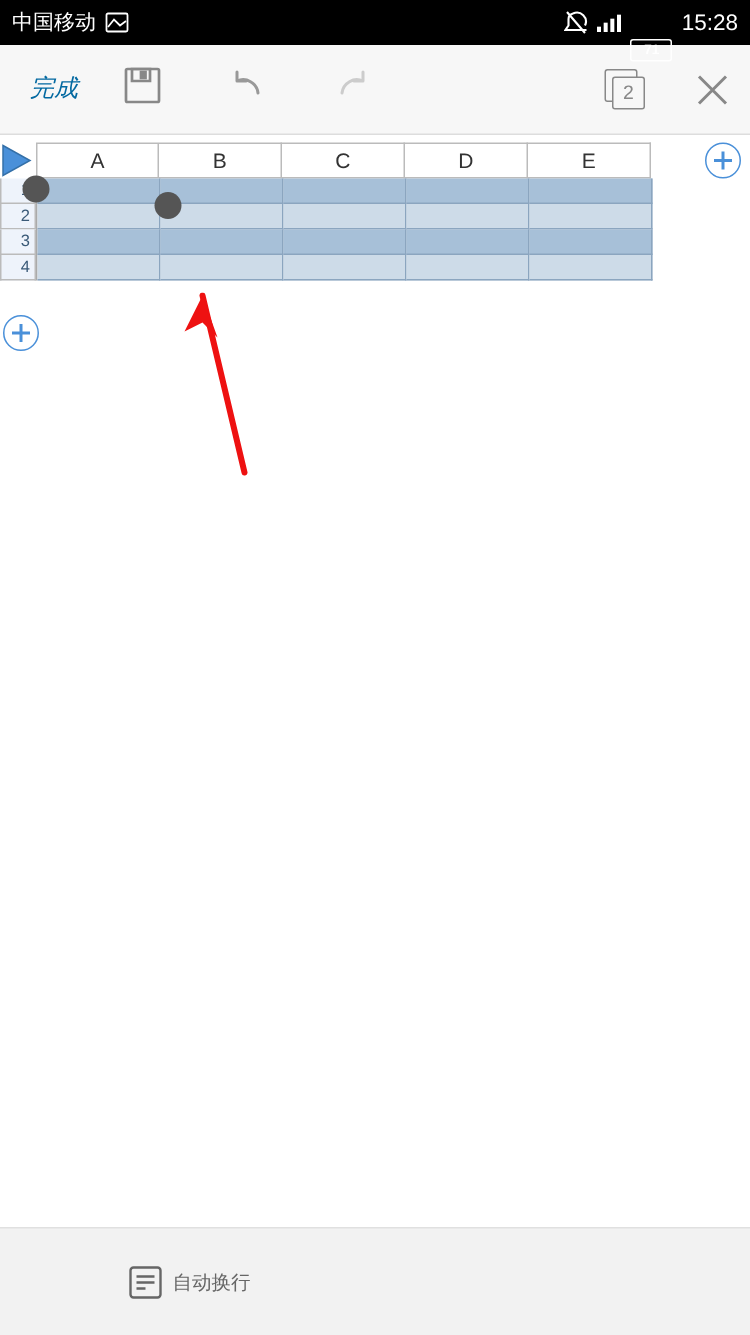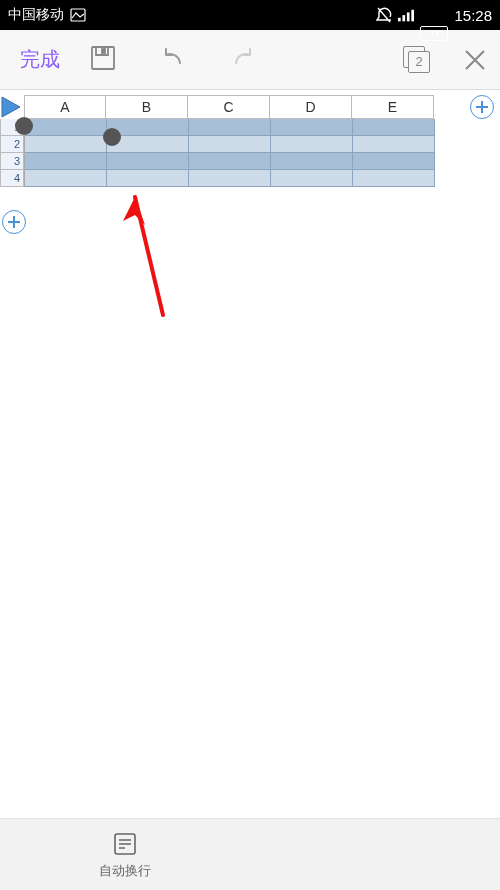--- a/index.html
+++ b/index.html
@@ -40,23 +40,24 @@
   .titlebar {
     height: 60px;
     background: #f7f7f7;
     border-bottom: 1px solid #ddd;
     display: flex;
     align-items: center;
     padding: 0 12px;
     gap: 0;
   }
   .done-btn {
-    font-size: 20px;
-    color: #8b5cf6;
+    font-size: 16px;
+    color: #0369a1;
     padding: 6px 8px;
+    font-style: italic;
   }
   .tb-ctrl { cursor: pointer; }
   .tb-group { display: flex; margin-left: 20px; gap: 40px; align-items: center; }
   .tb-right { margin-left: auto; display: flex; gap: 30px; align-items: center; }
   .icon-svg { width: 30px; height: 30px; }
   .save-btn svg { stroke: #888; fill: none; stroke-width: 1.8; }
   .undo-btn svg, .redo-btn svg { stroke: #999; fill: none; stroke-width: 2; }
   .redo-btn svg { stroke: #ccc; }
   .copy-btn { position: relative; width: 30px; height: 30px; }
   .copy-icon-back, .copy-icon-front {
@@ -176,21 +177,21 @@
     bottom: 0; left: 0;
     width: 500px;
     height: 72px;
     background: #f2f2f2;
     border-top: 1px solid #e0e0e0;
     display: flex;
   }
   .bb-item {
     width: 50%;
     display: flex;
-    flex-direction: column;
+    flex-direction: row;
     align-items: center;
     justify-content: center;
     gap: 4px;
     cursor: pointer;
   }
   .bb-icon { width: 28px; height: 28px; }
   .bb-icon svg { stroke: #666; fill: none; stroke-width: 1.6; }
   .bb-label { font-size: 13px; color: #666; }
 </style>
 </head>

